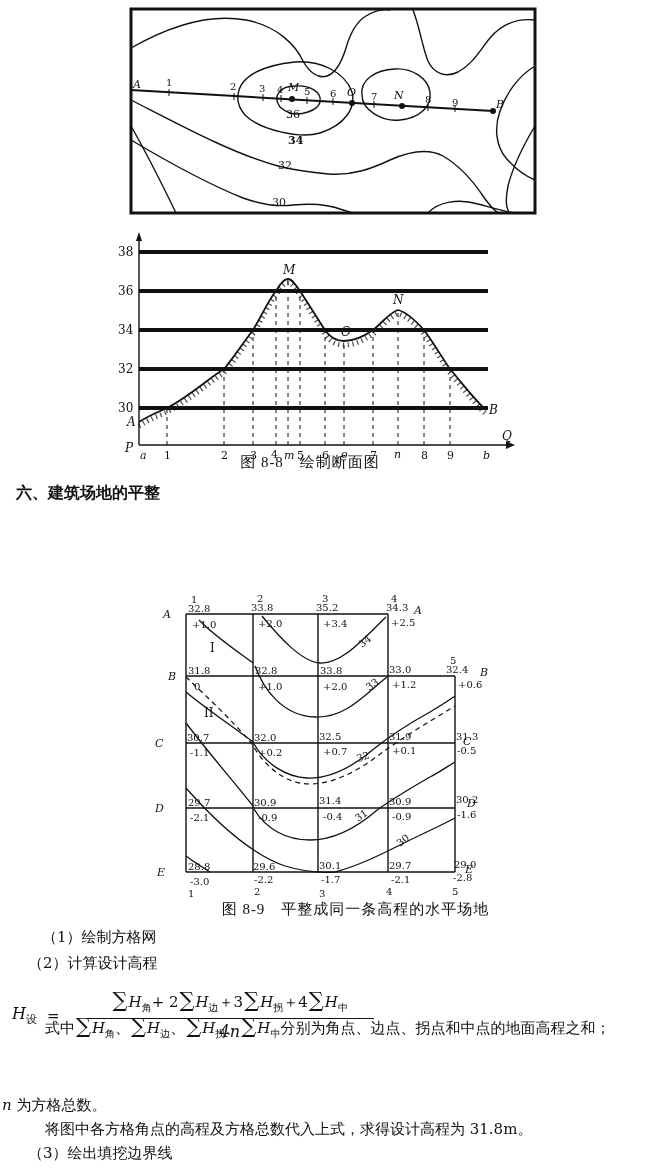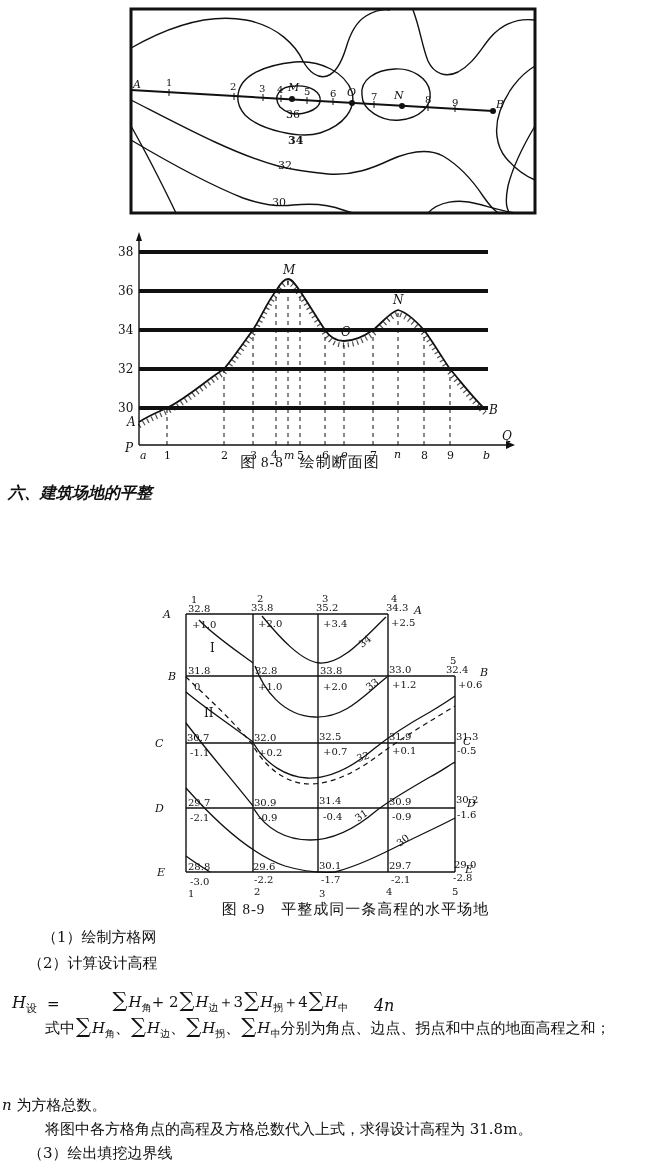--- a/index.html
+++ b/index.html
@@ -8,21 +8,21 @@
   .abs{position:absolute;}
   .cap{font-size:15px;text-align:center;letter-spacing:1px;font-family:Liberation Serif, serif;}
   .h1{font-size:16px;font-weight:bold;}
   .body{font-size:15px;}
   .para{width:663px;line-height:28px;text-indent:2em;}
   svg{display:block;}
   svg text{font-family:"DejaVu Serif","Liberation Serif",serif;fill:#111;} .t10{font-size:10px;} .t11{font-size:11px;} .t12{font-size:12px;}
   .it{font-style:italic;}
   .bold{font-weight:bold;}
   .ln{stroke:#111;fill:none;}
-  .frac{display:inline-flex;flex-direction:row;align-items:center;margin-left:26px;}
+  .frac{display:inline-flex;flex-direction:column;align-items:center;margin-left:26px;}
   .frac .num{display:flex;align-items:center;padding:0 26px 3px 26px;}
   .frac .den{padding-top:3px;font-size:16px;}
   .bar{border-top:1.6px solid #111;align-self:stretch;}
   .sigma{font-size:21px;line-height:1;margin:0 1px;}
   .hvar{font-size:15px;font-style:italic;}
   .hsub{font-size:10px;vertical-align:-4px;}
   .pre{font-size:15px;}
   .fx{display:flex;align-items:center;font-size:15px;}
   .lhs{font-size:16px;font-style:italic;}
   .lhssub{font-size:11px;vertical-align:-4px;font-style:normal;}
@@ -159,21 +159,21 @@
       <text class="t11" x="270" y="231">7</text>
       <text class="t11 it" x="294" y="230">n</text>
       <text class="t11" x="321" y="231">8</text>
       <text class="t11" x="347" y="231">9</text>
       <text class="t11 it" x="383" y="231">b</text>
     </g>
   </svg>
 
   <div class="abs cap" style="left:0;top:453px;width:620px;">图 8-8　绘制断面图</div>
 
-  <div class="abs h1" style="left:8px;top:483px;font-style:italic;">六、建筑场地的平整</div>
+  <div class="abs h1" style="left:16px;top:483px;">六、建筑场地的平整</div>
 
   <svg class="abs" style="left:150px;top:592px;" width="362" height="308" viewBox="0 0 362 308">
 
     <g stroke="#111" stroke-width="1.4">
       <line x1="36" y1="22" x2="238" y2="22"></line>
       <line x1="36" y1="84" x2="305" y2="84"></line>
       <line x1="36" y1="151" x2="305" y2="151"></line>
       <line x1="36" y1="216" x2="305" y2="216"></line>
       <line x1="36" y1="280" x2="305" y2="280"></line>
       <line x1="36" y1="22" x2="36" y2="280"></line>

